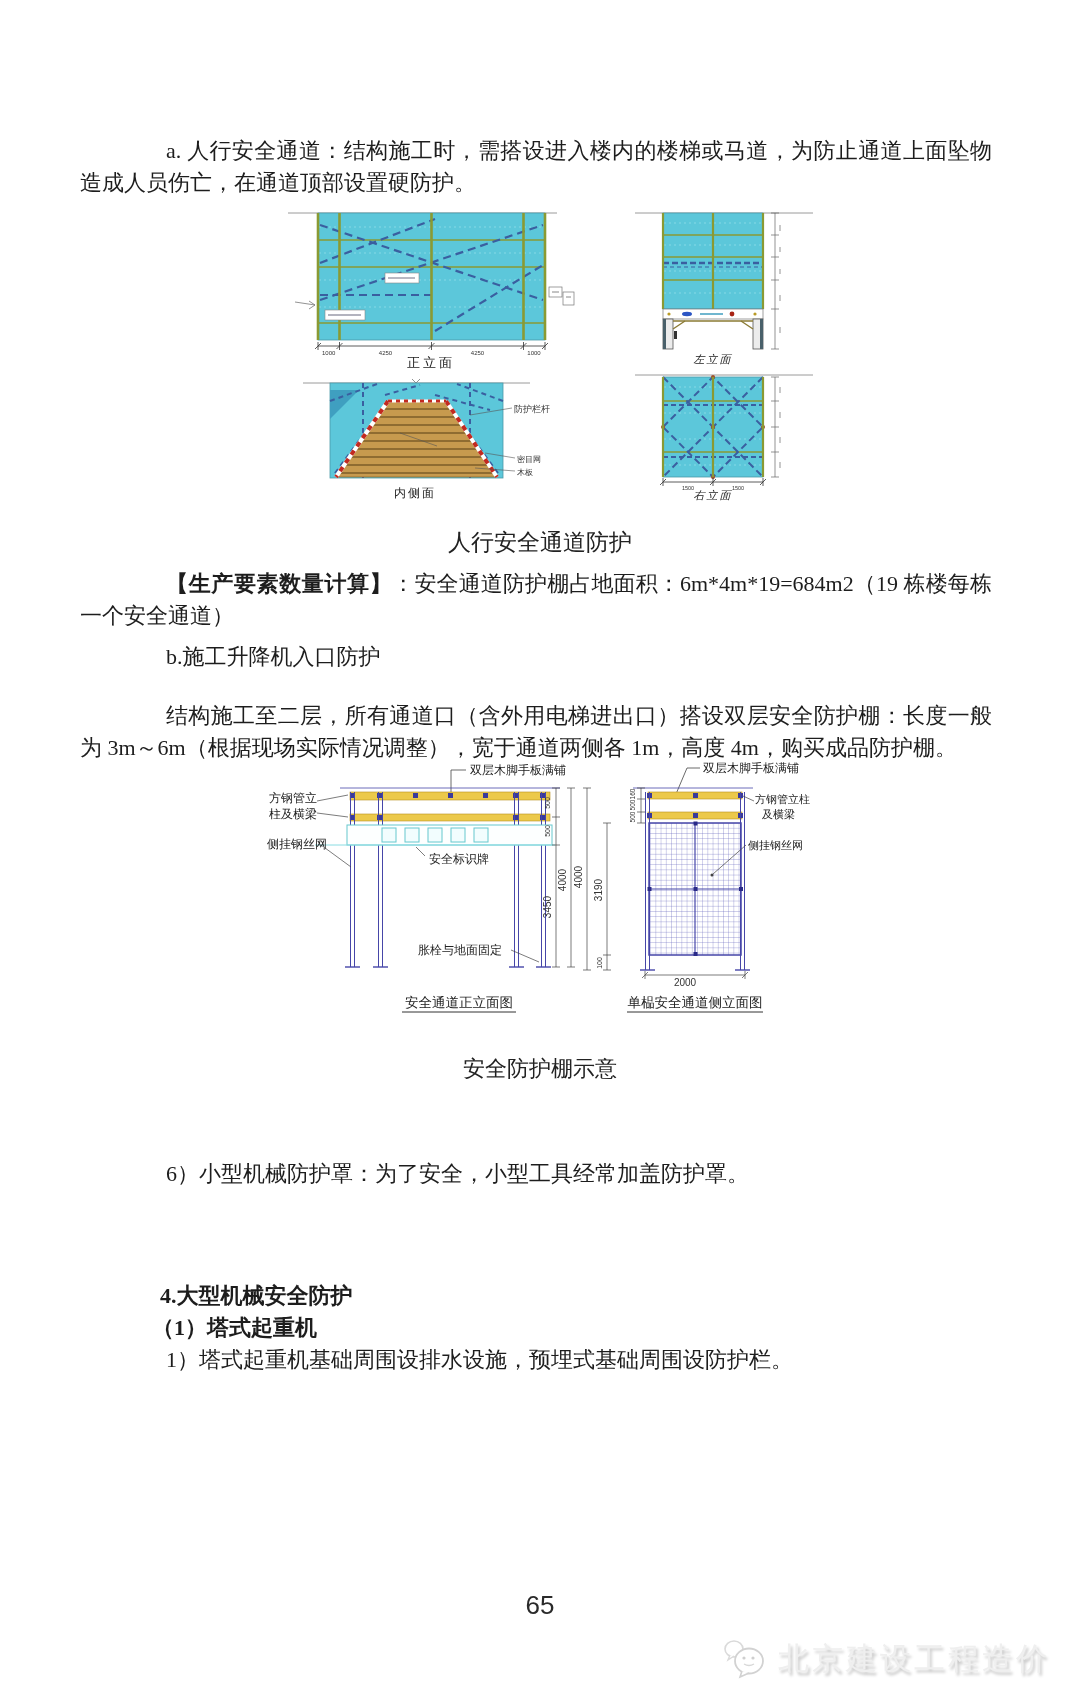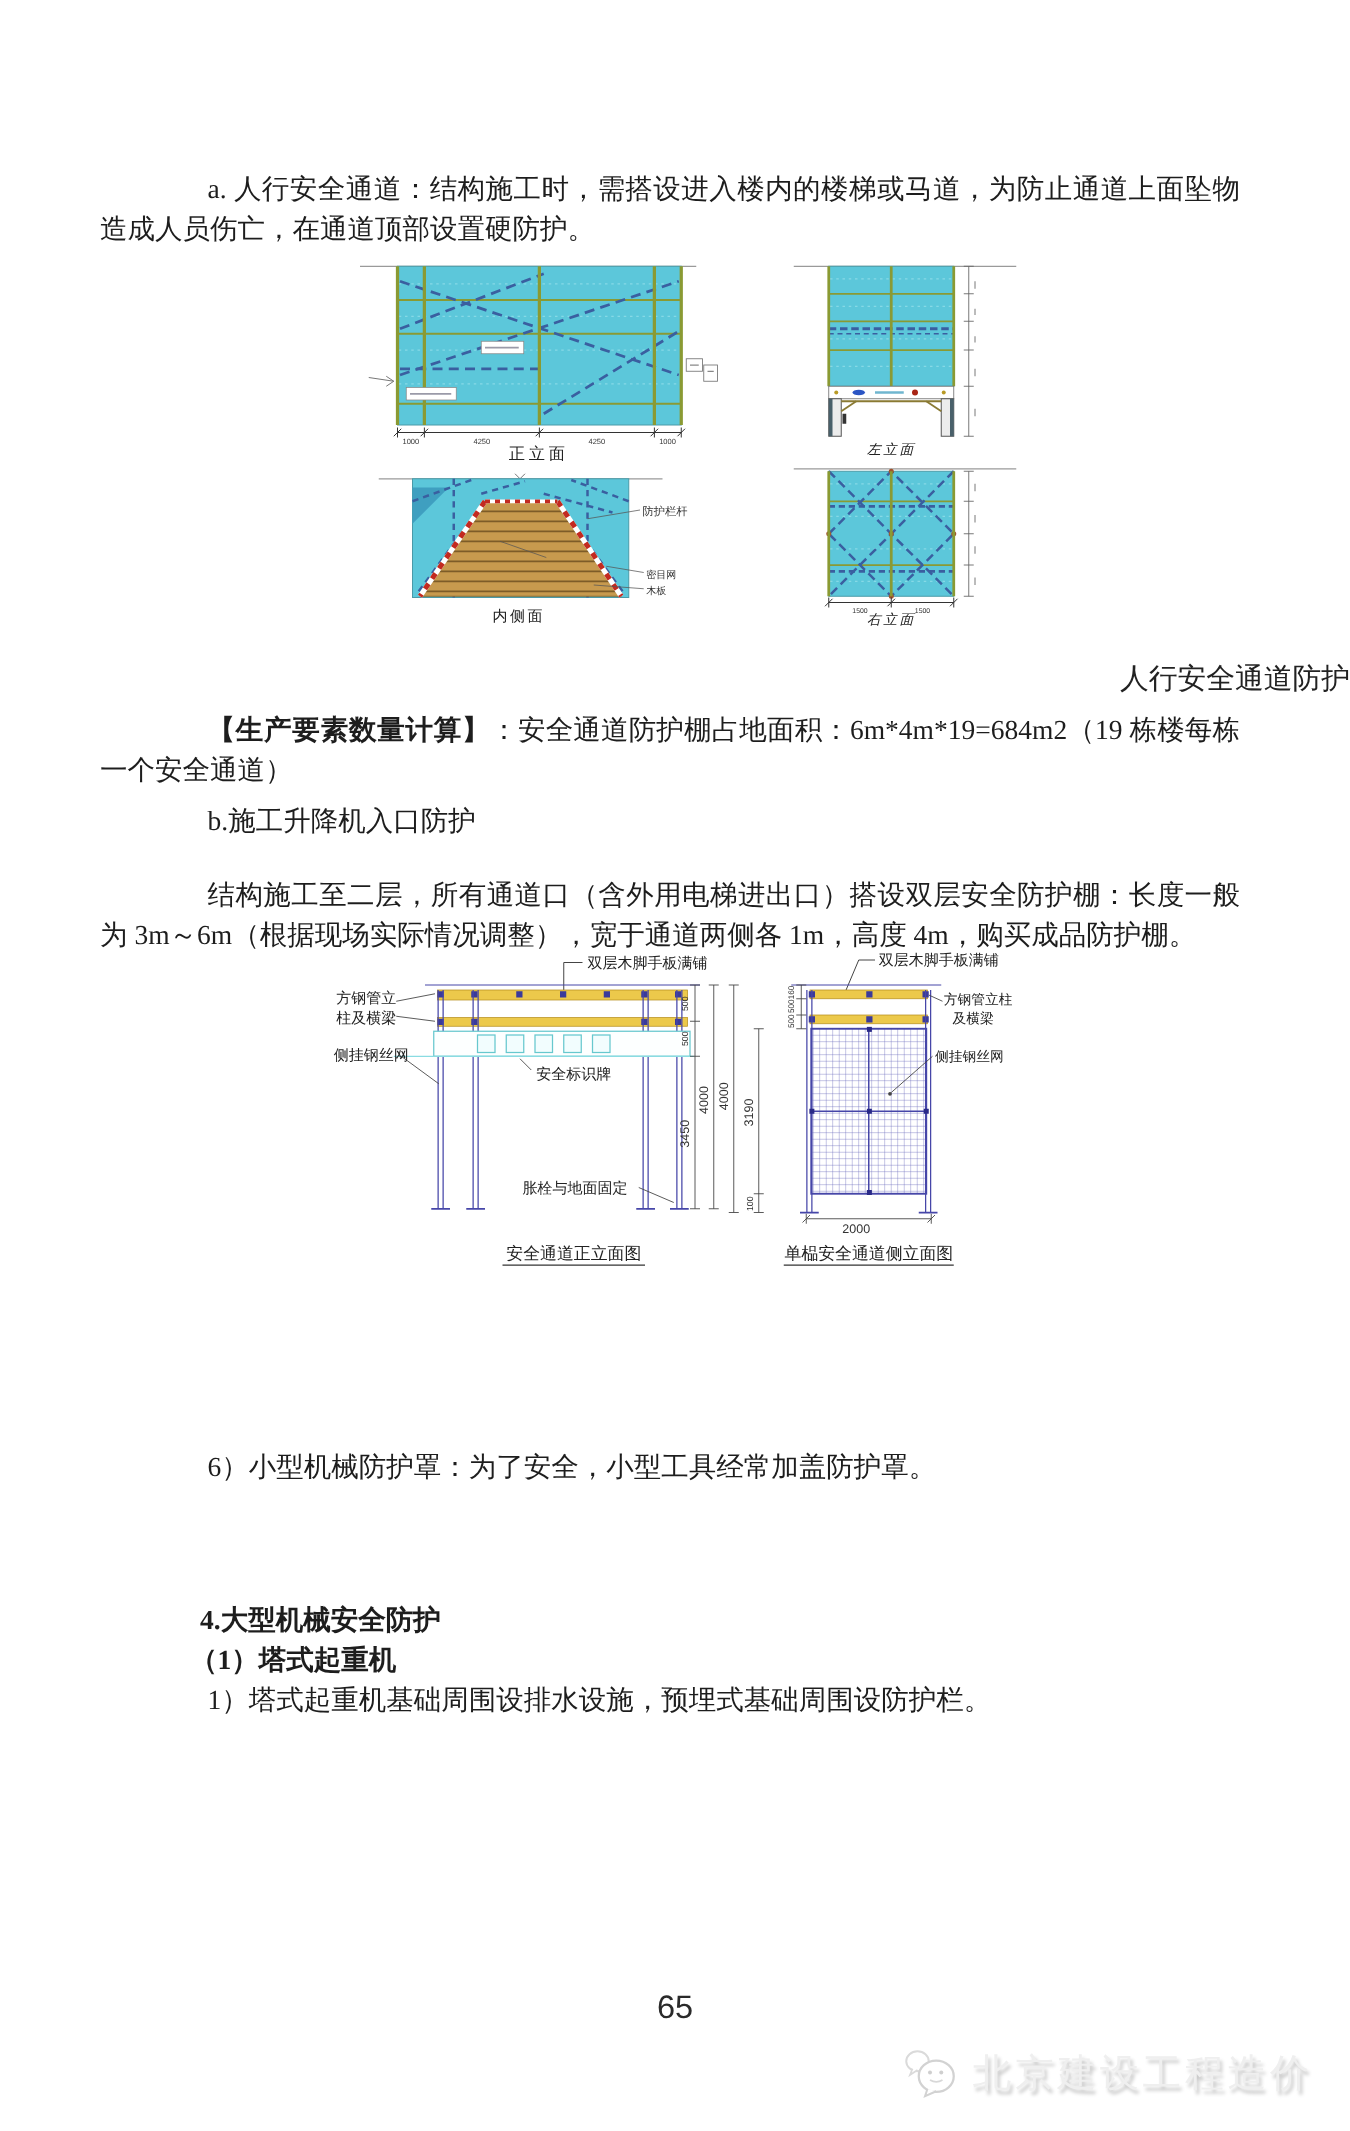--- a/index.html
+++ b/index.html
@@ -4,21 +4,21 @@
 <style>
   html,body{margin:0;padding:0;background:#9a9a9a;}
   .page{
     position:relative;width:1080px;height:1705px;margin:0 auto;
     background:#ffffff;overflow:hidden;
     font-family:"Liberation Serif","DejaVu Serif",serif;
     color:#1d1d1d;
   }
   .tb{position:absolute;left:80px;width:912px;font-size:22px;line-height:32px;margin:0;text-align:justify;}
   .ind{text-indent:86px;}
-  .cap{position:absolute;left:0;width:100%;text-align:right;margin:0;font-size:23px;color:#222;}
+  .cap{position:absolute;left:0;width:100%;text-align:center;margin:0;font-size:23px;color:#222;}
   b.calc{font-weight:bold;letter-spacing:.5px;margin-top:48px;}
   .bold{font-weight:bold;}
   .pageno{position:absolute;left:0;width:100%;top:1590px;text-align:center;
     font-family:"Liberation Sans","DejaVu Sans",sans-serif;font-size:26px;color:#2a2a2a;}
   .watermark{position:absolute;top:1636px;right:30px;display:flex;align-items:center;gap:10px;}
   .watermark .wm-text{
     font-family:"Liberation Sans","DejaVu Sans",sans-serif;
     font-size:31px;letter-spacing:3px;color:#efefef;
     text-shadow:2px 3px 3px #c6c6c6;white-space:nowrap;
   }
@@ -412,20 +412,21 @@
       <text transform="rotate(-90 380 62)" x="380" y="62" font-size="6.5" fill="#333" text-anchor="middle">500</text>
       <text transform="rotate(-90 327 122)" x="327" y="122" font-size="10" fill="#333" text-anchor="middle">4000</text>
       <text transform="rotate(-90 347 135)" x="347" y="135" font-size="10" fill="#333" text-anchor="middle">3190</text>
       <text transform="rotate(-90 347 208)" x="347" y="208" font-size="7" fill="#333" text-anchor="middle">100</text>
       <text x="430" y="231" text-anchor="middle" font-size="10" fill="#333">2000</text>
       <text x="440" y="252" text-anchor="middle" font-size="13.5" fill="#222">单榀安全通道侧立面图</text>
       <line x1="372" y1="257" x2="508" y2="257" stroke="#333" stroke-width="1"></line>
     </g>
   </svg>
 
+  <p class="cap" style="top:1054px;font-size:22px">安全防护棚示意</p>
 
 
   <p class="tb ind" style="top:1158px">6）小型机械防护罩：为了安全，小型工具经常加盖防护罩。</p>
 
 
   <p class="tb bold" style="top:1280px;text-indent:80px">4.大型机械安全防护</p>
   <p class="tb bold" style="top:1312px;text-indent:72px">（1）塔式起重机</p>
   <p class="tb ind" style="top:1344px">1）塔式起重机基础周围设排水设施，预埋式基础周围设防护栏。</p>
 
   <div class="pageno">65</div>

